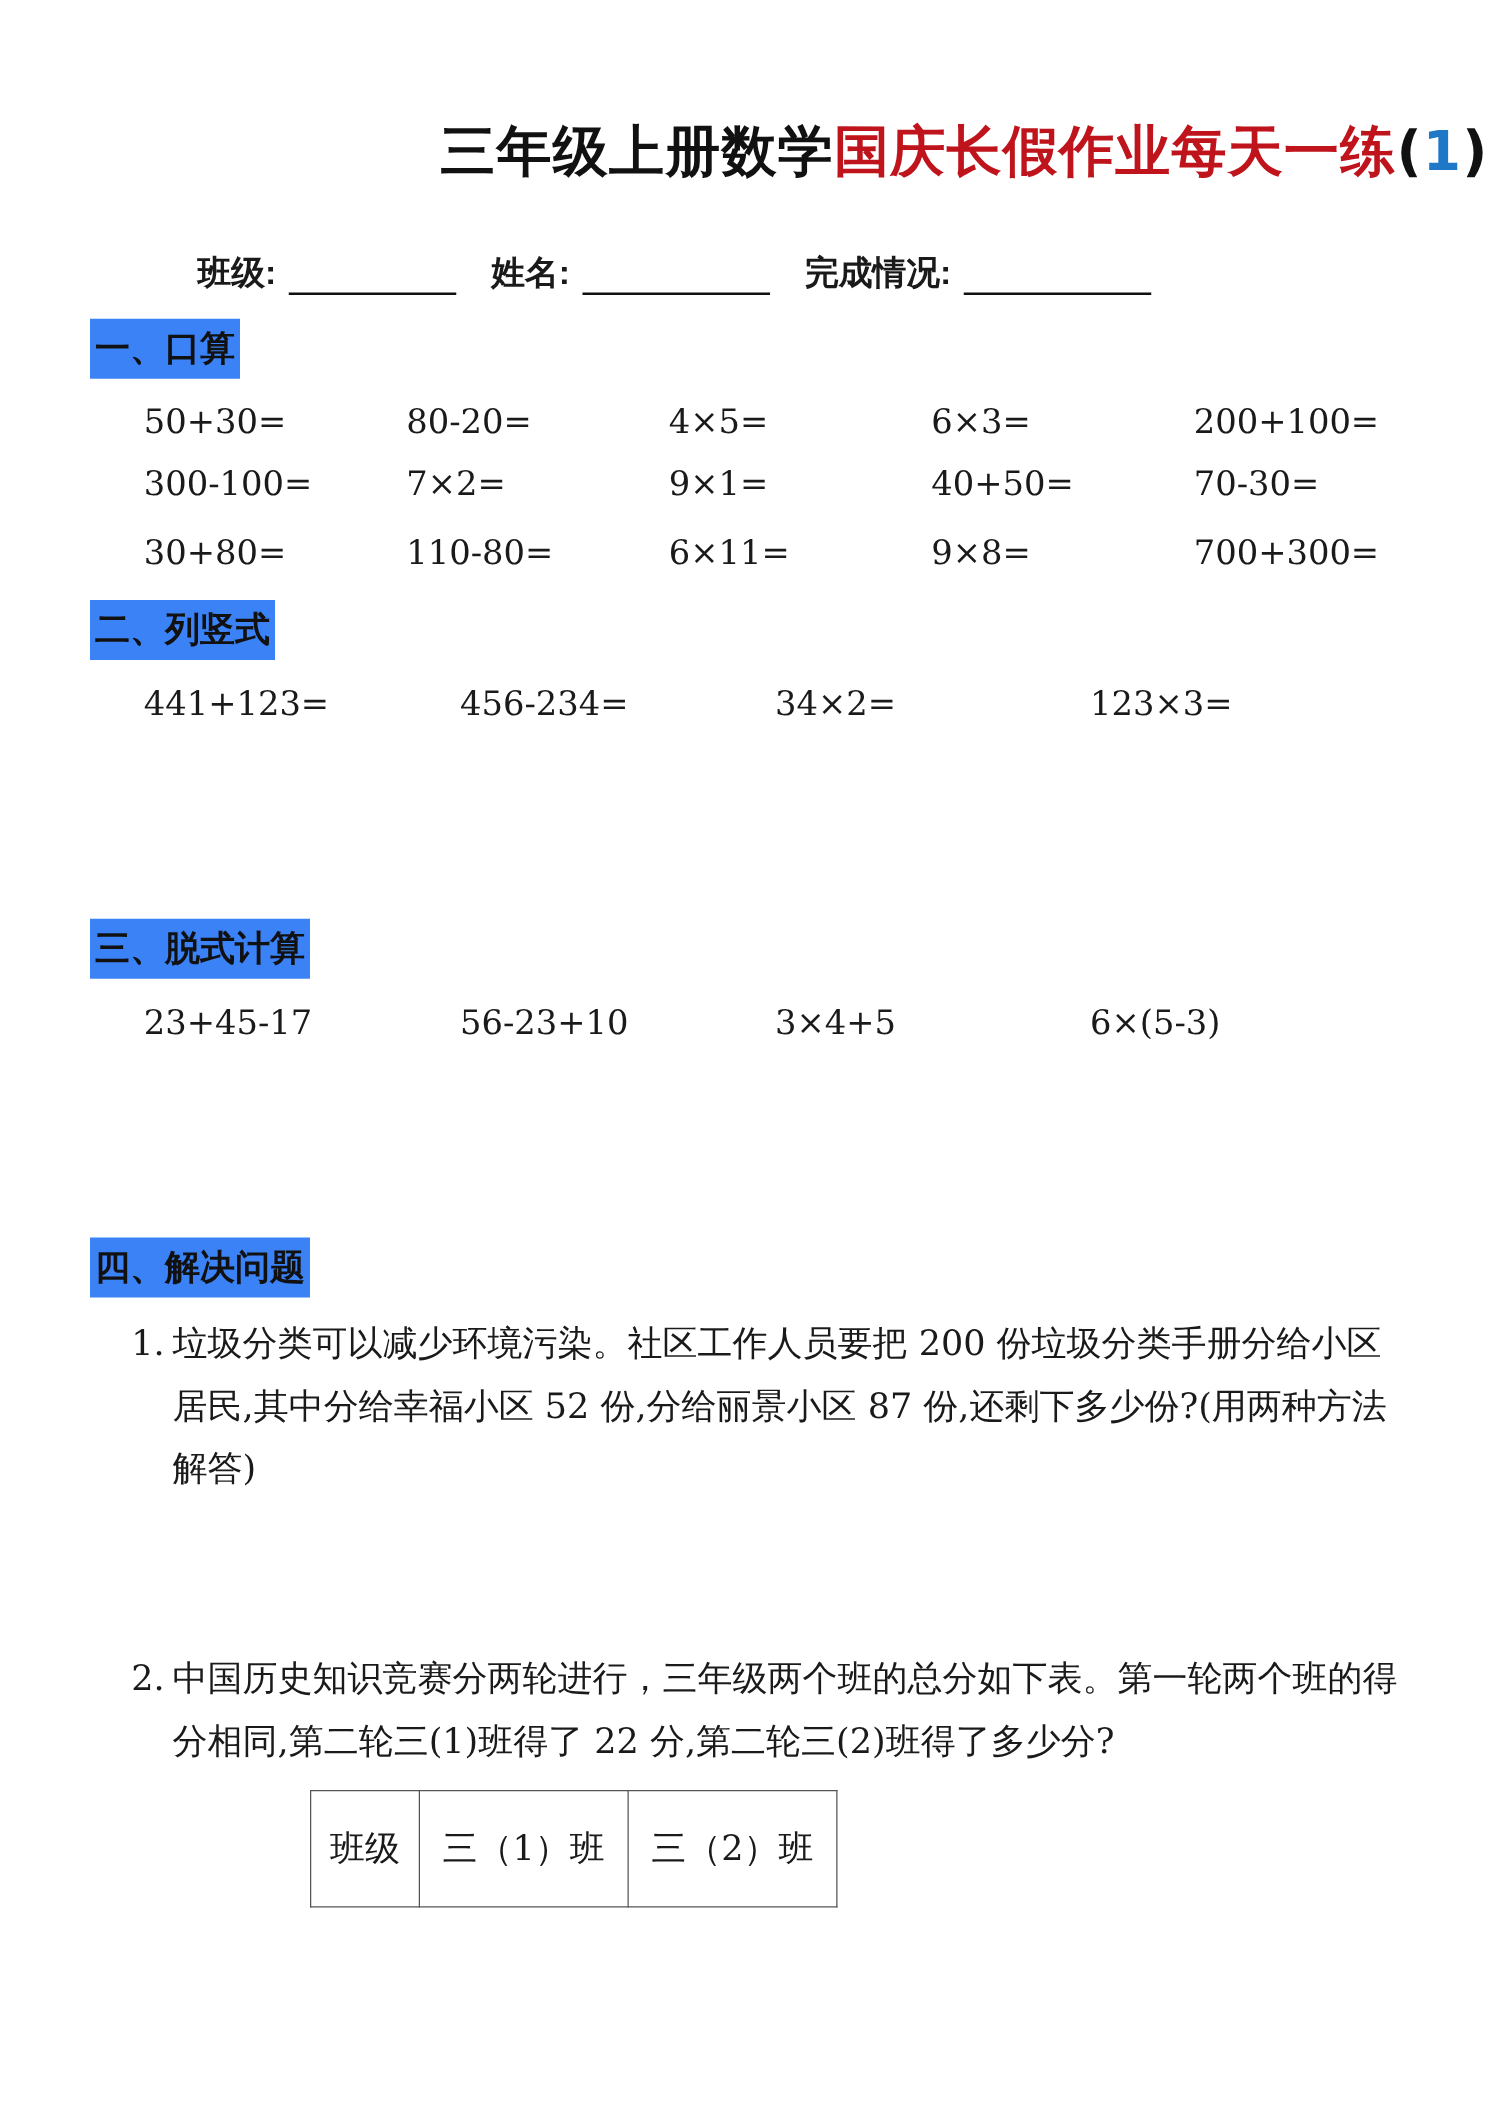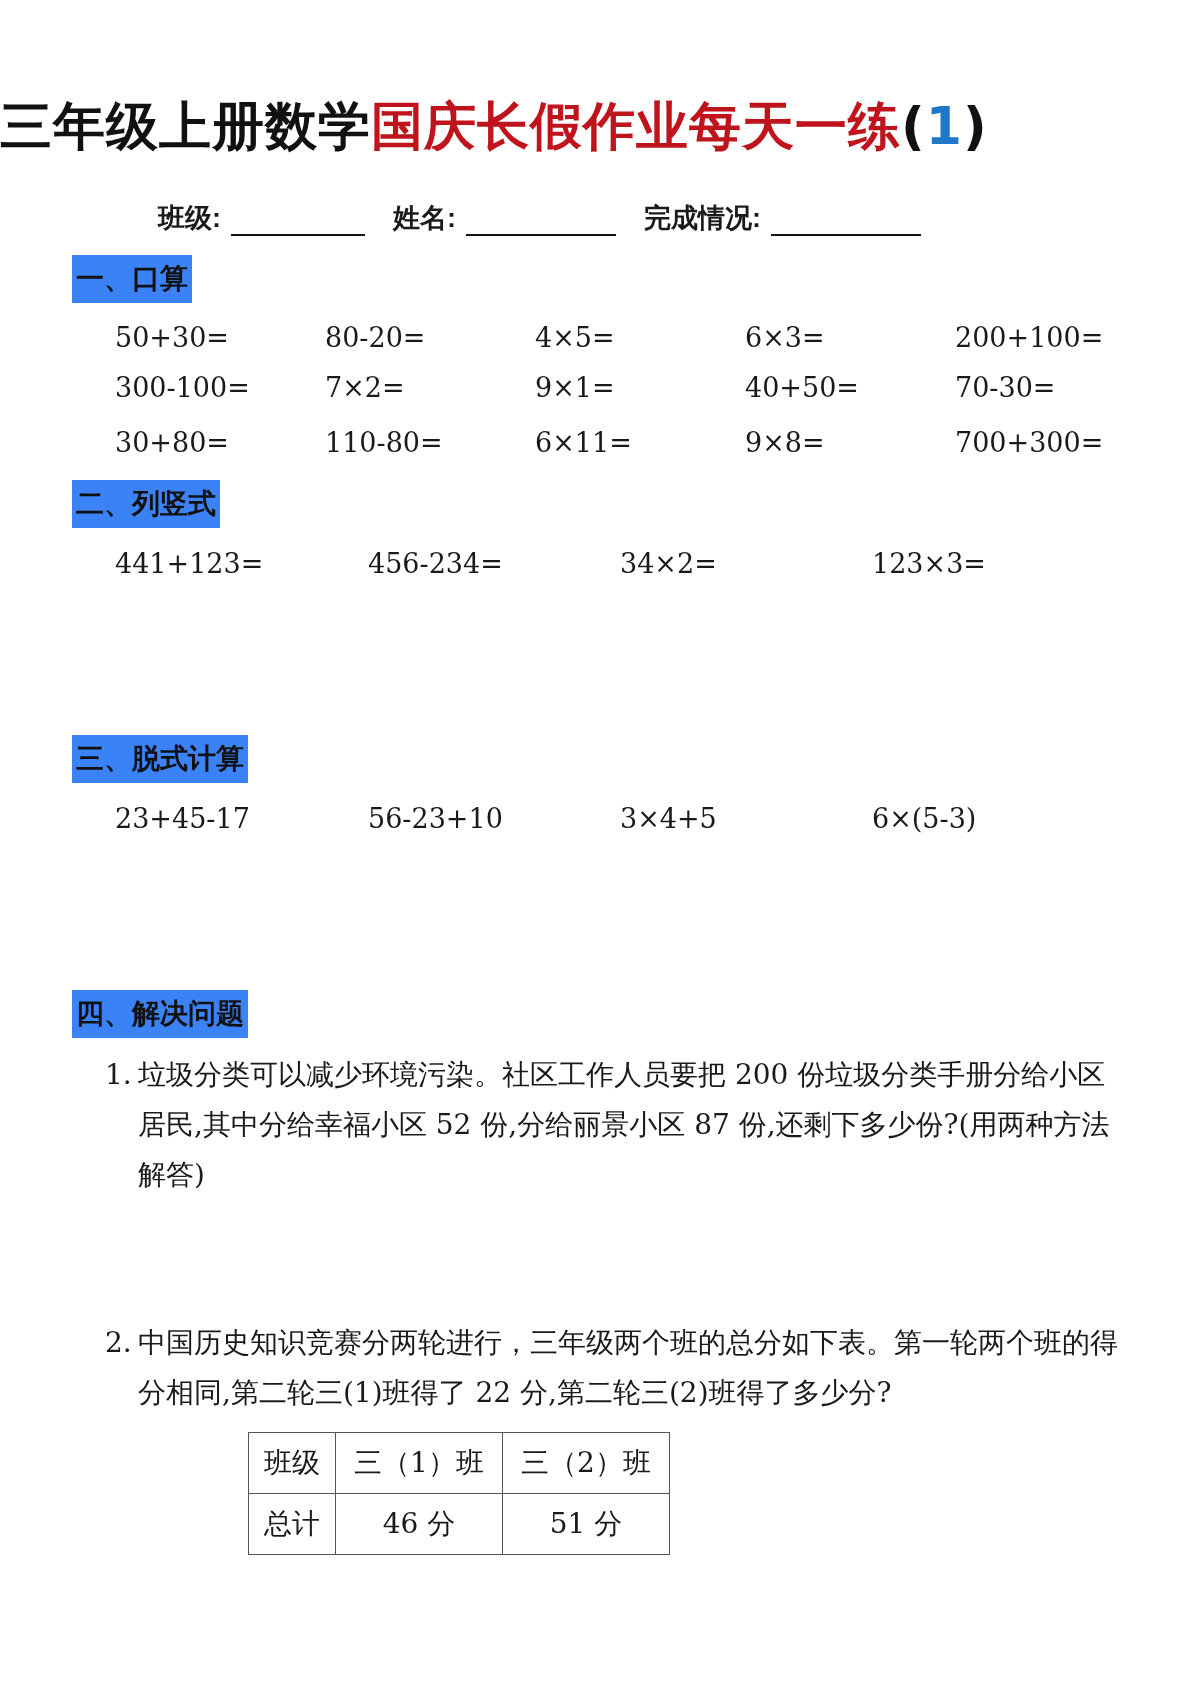--- a/index.html
+++ b/index.html
@@ -1,37 +1,37 @@
 <!DOCTYPE html>
 <html><head>
 <meta charset="utf-8">
 <style>
   html, body { margin: 0; padding: 0; background: #ffffff; }
   body { width: 1191px; height: 1684px; position: relative; overflow: hidden;
          font-family: "DejaVu Serif", "Liberation Serif", serif; color: #1a1a1a; }
-  .title { position: absolute; left: 0; top: 92px; width: 1191px; text-align: left;
+  .title { position: absolute; left: 0; top: 92px; width: 1191px; text-align: right;
            font-family: "DejaVu Sans", "Liberation Sans", sans-serif; font-weight: bold;
-           font-size: 52px; letter-spacing: 1px; white-space: nowrap; }
+           font-size: 44px; letter-spacing: 1px; white-space: nowrap; }
   .title .black { color: #111111; }
   .title .red { color: #c0141c; }
   .title .blue { color: #1f77c8; }
   .info { position: absolute; top: 200px; left: 158px; font-family: Liberation Sans, sans-serif;
           font-weight: bold; font-size: 27px; display: flex; align-items: flex-end; white-space: nowrap; }
   .info .label { margin-right: 10px; }
   .info .blank { display: inline-block; border-bottom: 2px solid #111; height: 30px; margin-right: 28px; }
   .sec { position: absolute; left: 72px; background: #3b82f6; height: 48px; line-height: 48px;
          font-family: "DejaVu Sans", "Liberation Sans", sans-serif; font-weight: bold; font-size: 28px;
          padding: 0 4px; color: #111; white-space: nowrap; }
   .row { position: absolute; left: 0; width: 1191px; font-size: 27px; }
   .row span { position: absolute; white-space: nowrap; }
   .problem { position: absolute; left: 105px; width: 1020px; font-size: 28px; line-height: 50px; }
   .problem .num { position: absolute; left: 0; top: 0; }
   .problem .text { margin-left: 33px; display: block; }
   table.scores { position: absolute; left: 248px; top: 1432px; border-collapse: collapse; font-size: 28px; }
-  table.scores td { border: 1.5px solid #555; height: 60px; text-align: center; padding: 0 10px; white-space: nowrap; }
+  table.scores td { border: 1.5px solid #555; height: 60px; text-align: center; padding: 16px 10px; white-space: nowrap; }
   table.scores td.head { width: 66px; }
   table.scores td.col { width: 146px; }
 </style>
 </head>
 <body>
 
 <div class="title">
   <span class="black">三年级上册数学</span><span class="red">国庆长假作业每天一练</span><span class="black">(</span><span class="blue">1</span><span class="black">)</span>
 </div>
 
@@ -95,19 +95,14 @@
   <span class="text">中国历史知识竞赛分两轮进行，三年级两个班的总分如下表。第一轮两个班的得分相同,第二轮三(1)班得了 22 分,第二轮三(2)班得了多少分?</span>
 </div>
 
 <table class="scores">
   <tbody>
       <tr>
     <td class="head">班级</td>
     <td class="col">三（1）班</td>
     <td class="col">三（2）班</td>
   </tr>
-  <tr>
-    <td class="head">总计</td>
-    <td class="col">46 分</td>
-    <td class="col">51 分</td>
-  </tr>
 </tbody>
   </table>
 
 </body></html>

